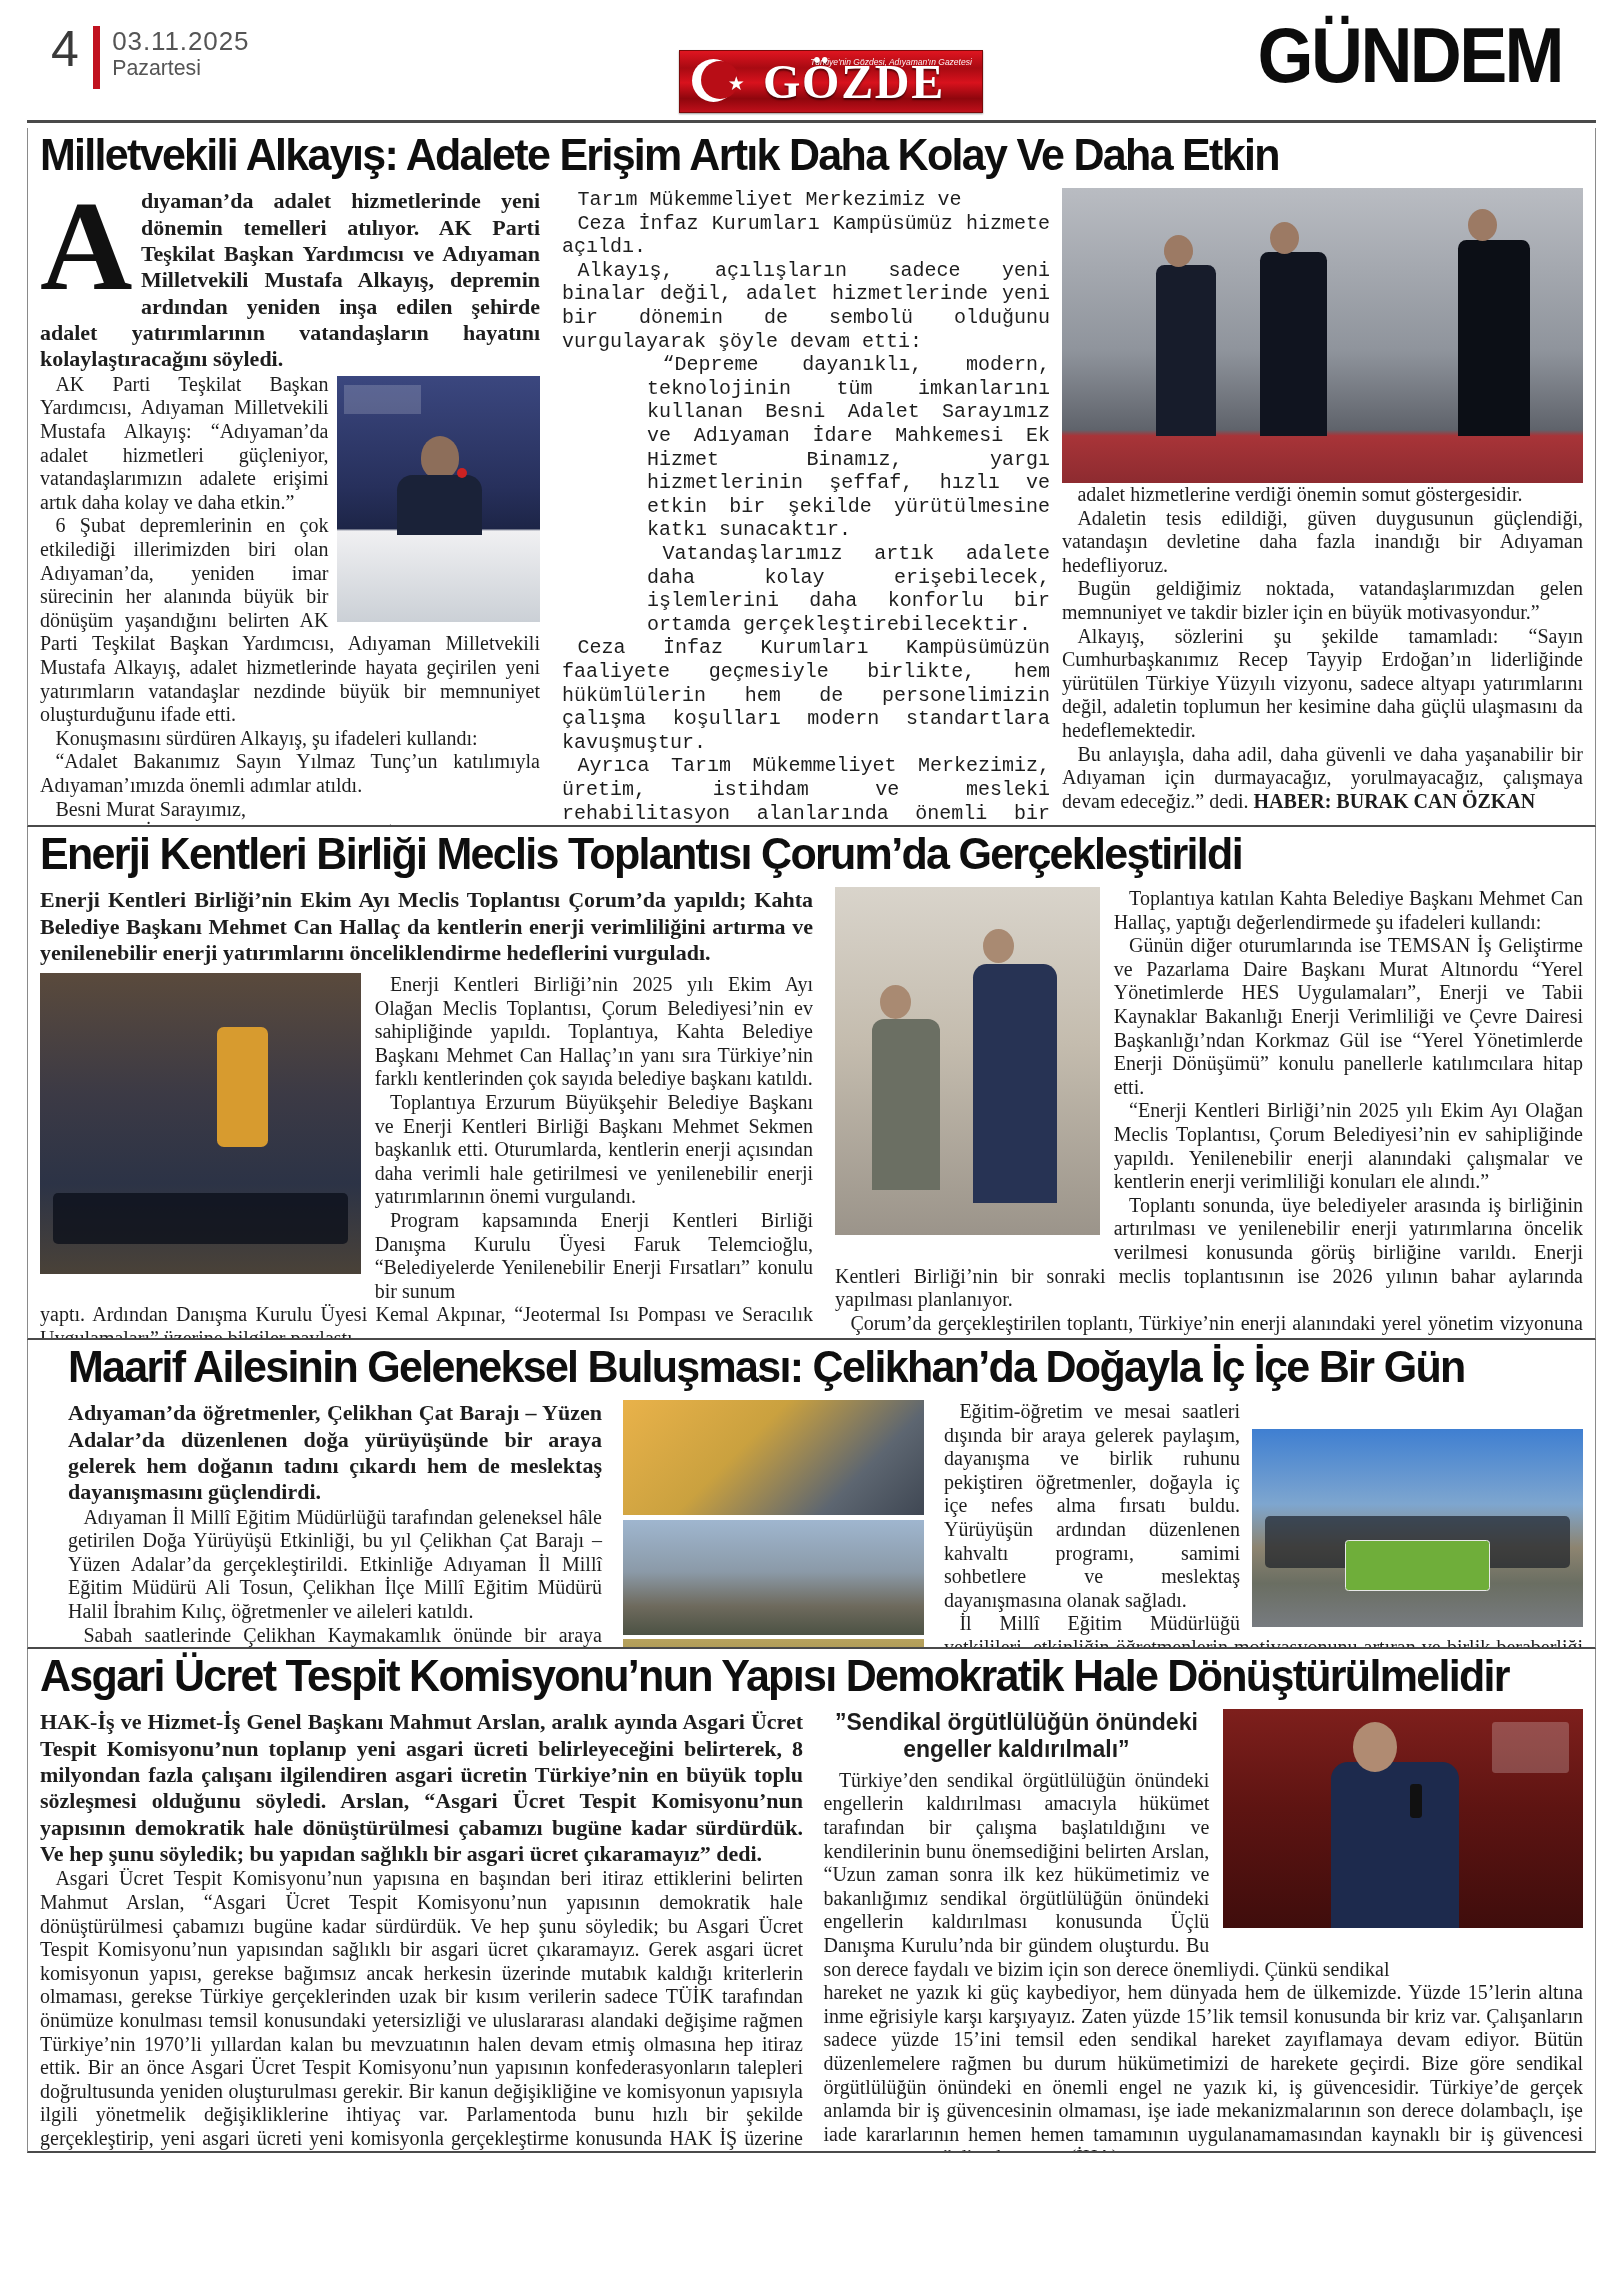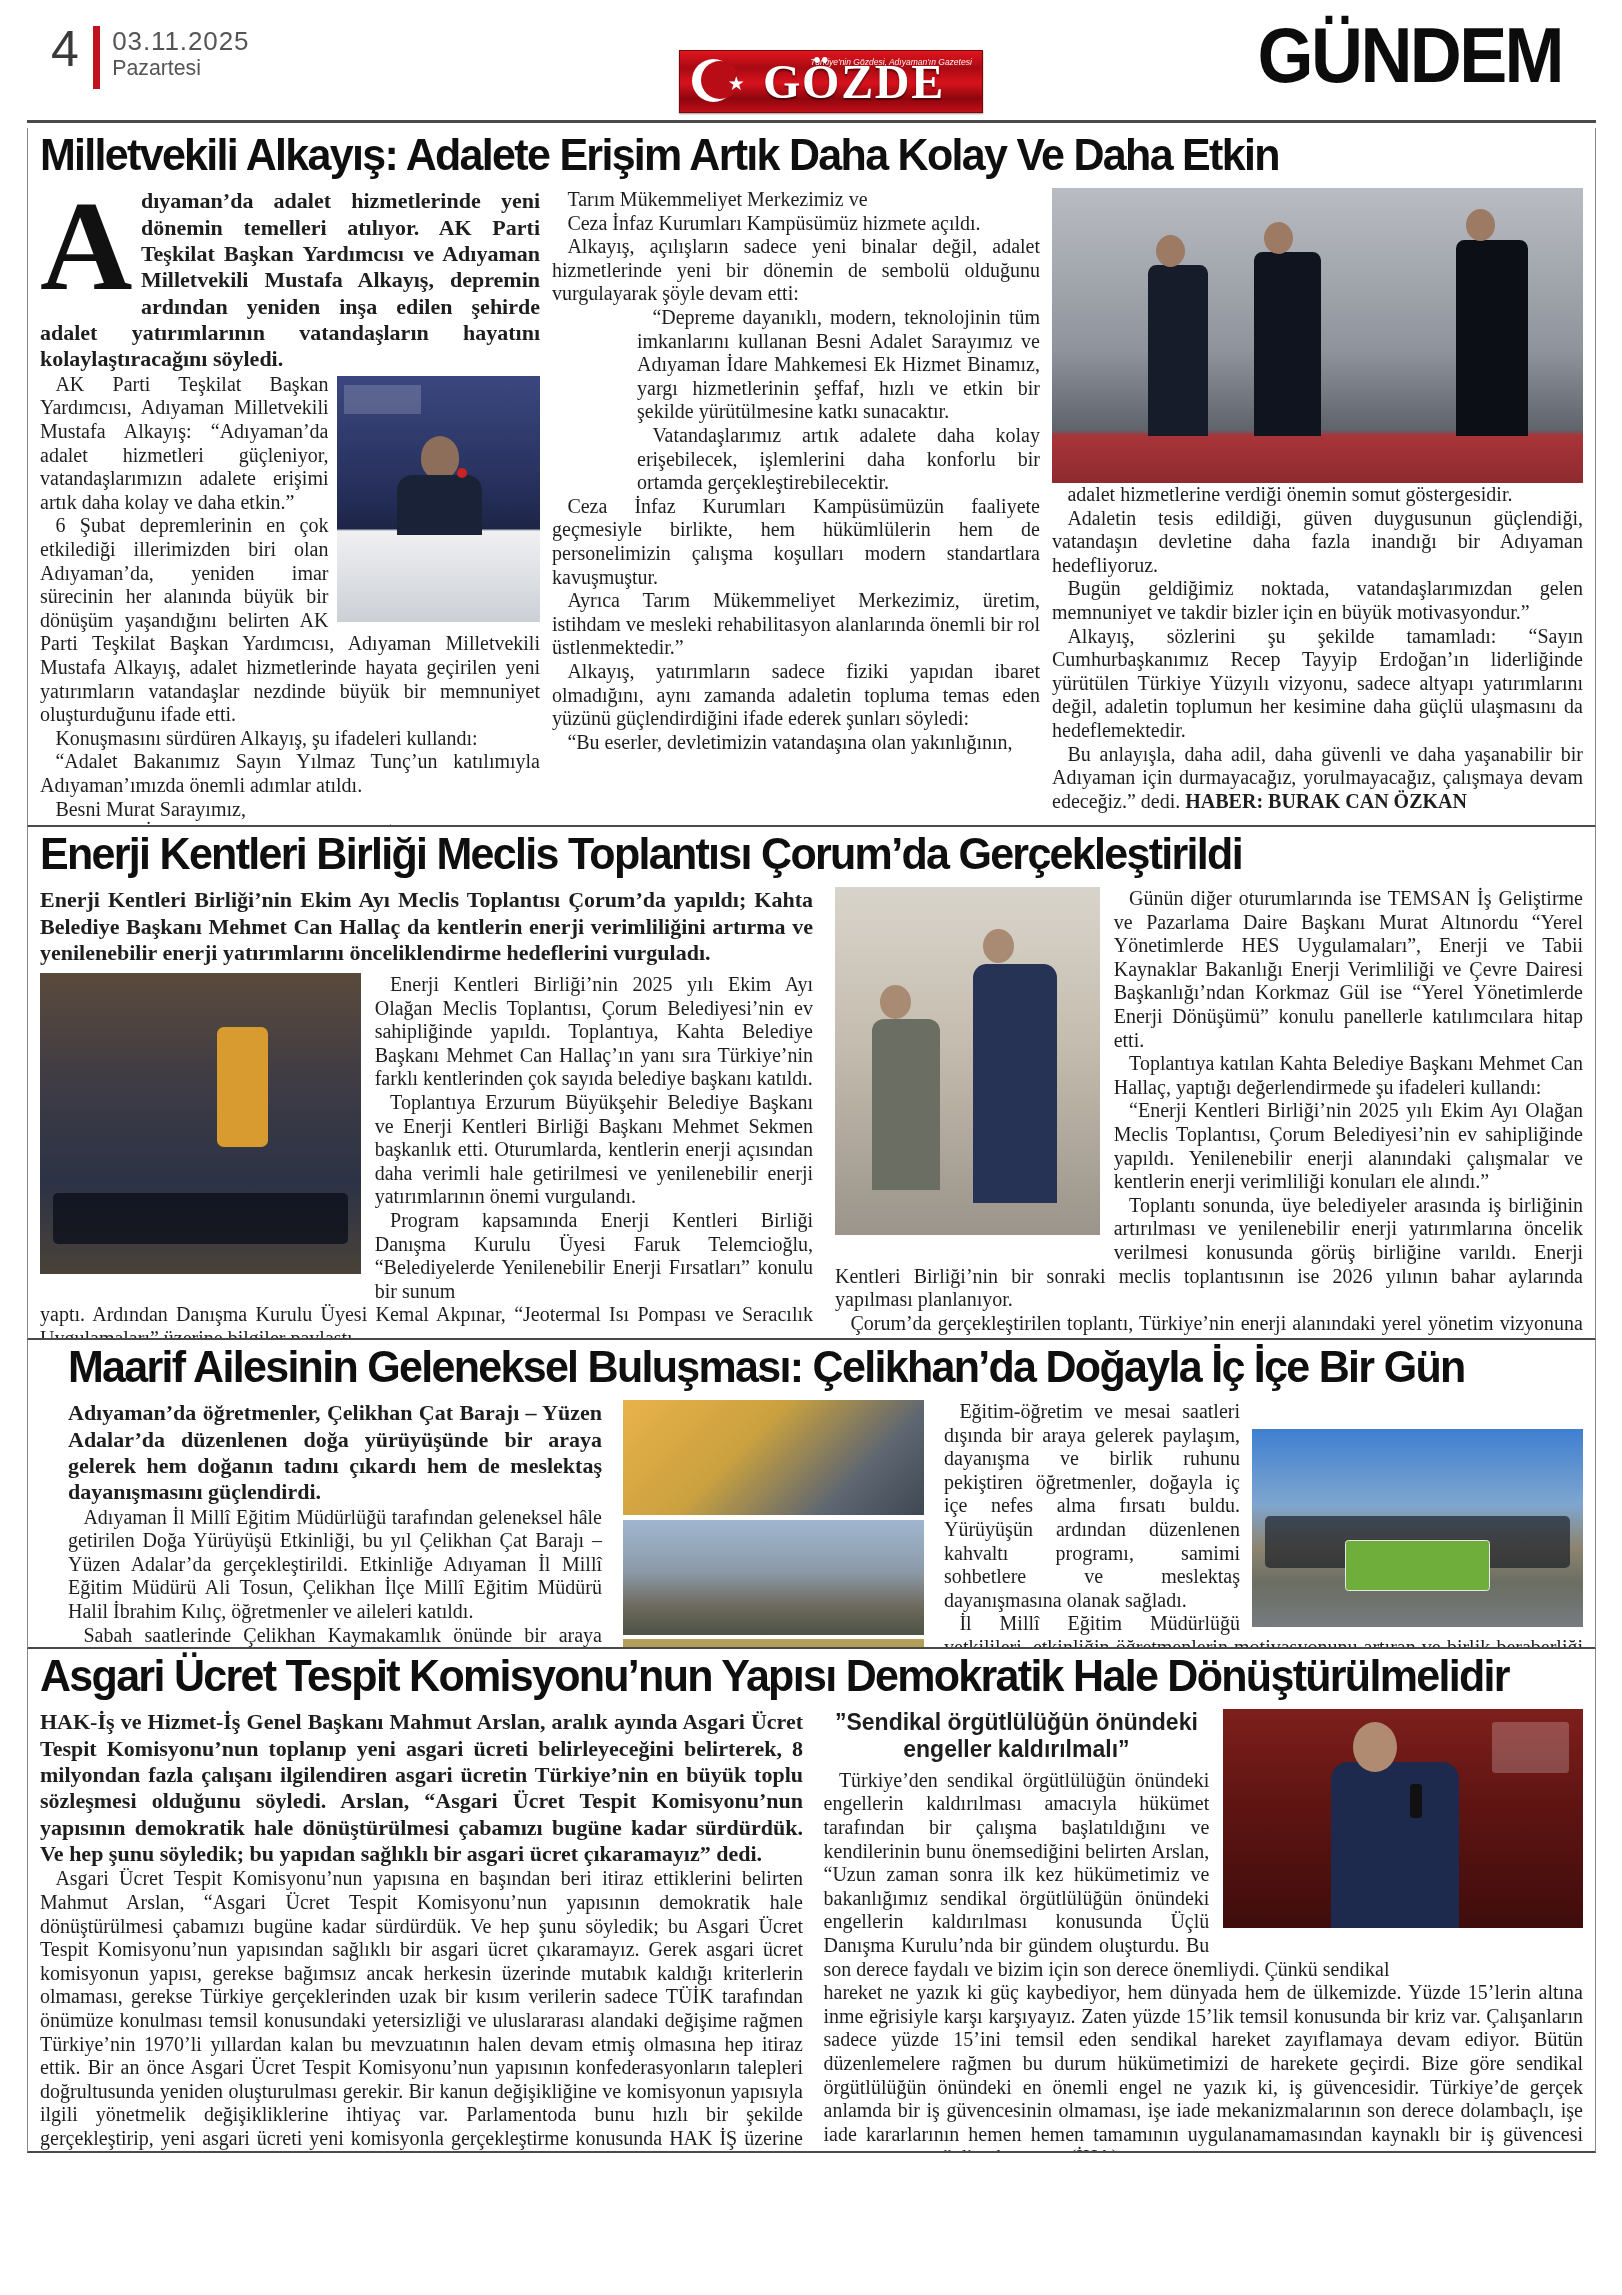--- a/index.html
+++ b/index.html
@@ -42,21 +42,21 @@
     font-size:43px;line-height:1.04;letter-spacing:-1.7px;transform:scaleY(1.05);transform-origin:left top;white-space:nowrap;}
   .a-body{display:flex;margin-top:12px;}
   p{ text-align:justify;font-size:20px;line-height:1.18;text-indent:15.4px;}
   p.noind{text-indent:0;}
   .lead{font-weight:700;font-size:22px;line-height:1.2;text-indent:0;}
   .byline{font-weight:700;}
   .photo{background:#888;position:relative;overflow:hidden;}
   
   #a1{height:699px;}
   #a1 .colA{width:500px;flex:0 0 auto;}
-  #a1 .colB{width:488px;flex:0 0 auto;margin-left:12px;}
+  #a1 .colB{width:488px;flex:0 0 auto;margin-left:22px;font-family:Liberation Mono, monospace;}
   #a1 .colC{flex:1 1 auto;margin-left:12px;}
   .dropcap{float:left;font-size:128px;line-height:.78;font-weight:700;padding:8.5px 8.5px 0 0;color:#111;}
   .ph-speaker{float:right;width:203px;height:246px;margin:3.4px 0 5.1px 8.5px;
     background:linear-gradient(180deg,#3b477f 0%,#27305c 45%,#1d2547 62%,#f0f0f2 63%,#cbd0d6 100%);}
   .ph-speaker .head{position:absolute;left:84px;top:60px;width:38px;height:43px;border-radius:50% 50% 45% 45%;background:#8d6e5a;}
   .ph-speaker .suit{position:absolute;left:60px;top:99px;width:85px;height:60px;border-radius:15.4px 15.4px 0 0;background:#1a2238;}
   .ph-speaker .mic{position:absolute;left:120px;top:92px;width:10.2px;height:10.2px;border-radius:50%;background:#c22;}
   .ph-speaker .banner{position:absolute;left:6.8px;top:8.5px;width:77px;height:29px;background:rgba(255,255,255,.18);}
   .quote-ind{padding-left:85px;}
   .ph-walk{width:100%;height:295px;background:linear-gradient(180deg,#b9bcc2 0%,#8f949c 55%,#5f636b 82%,#a83438 84%,#8d2b30 100%);}
@@ -203,22 +203,22 @@
         </div>
         <p class="noind">yaptı. Ardından Danışma Kurulu Üyesi Kemal Akpınar, “Jeotermal Isı Pompası ve Seracılık Uygulamaları” üzerine bilgiler paylaştı.</p>
       </div>
       <div class="right-block">
         <div class="photo ph-twomen">
           <div class="m1"></div>
             <div class="m2"></div>
             <div class="h one"></div>
             <div class="h two"></div>
         </div>
+        <p>Toplantıya katılan Kahta Belediye Başkanı Mehmet Can Hallaç, yaptığı değerlendirmede şu ifadeleri kullandı:</p>
         <p>Günün diğer oturumlarında ise TEMSAN İş Geliştirme ve Pazarlama Daire Başkanı Murat Altınordu “Yerel Yönetimlerde HES Uygulamaları”, Enerji ve Tabii Kaynaklar Bakanlığı Enerji Verimliliği ve Çevre Dairesi Başkanlığı’ndan Korkmaz Gül ise “Yerel Yönetimlerde Enerji Dönüşümü” konulu panellerle katılımcılara hitap etti.</p>
-        <p>Toplantıya katılan Kahta Belediye Başkanı Mehmet Can Hallaç, yaptığı değerlendirmede şu ifadeleri kullandı:</p>
         <p>“Enerji Kentleri Birliği’nin 2025 yılı Ekim Ayı Olağan Meclis Toplantısı, Çorum Belediyesi’nin ev sahipliğinde yapıldı. Yenilenebilir enerji alanındaki çalışmalar ve kentlerin enerji verimliliği konuları ele alındı.”</p>
         <p>Toplantı sonunda, üye belediyeler arasında iş birliğinin artırılması ve yenilenebilir enerji yatırımlarına öncelik verilmesi konusunda görüş birliğine varıldı. Enerji Kentleri Birliği’nin bir sonraki meclis toplantısının ise 2026 yılının bahar aylarında yapılması planlanıyor.</p>
         <p><span>Çorum’da gerçekleştirilen toplantı, Türkiye’nin enerji alanındaki yerel yönetim vizyonuna katkı sağlayacak önemli kararlarla tamamlandı.</span> <span class="byline">HABER: FATMA ÇOKSUSAMIŞ</span></p>
       </div>
     </div>
   </div>
 
   <div class="article" id="a3">
     <div class="headline">Maarif Ailesinin Geleneksel Buluşması: Çelikhan’da Doğayla İç İçe Bir Gün</div>
     <div class="a-body">

